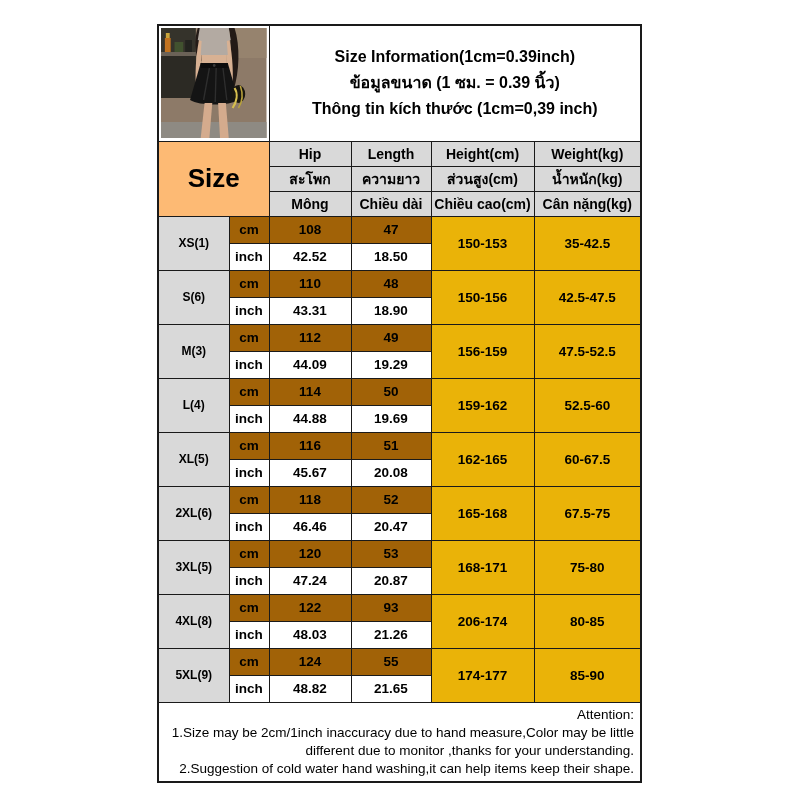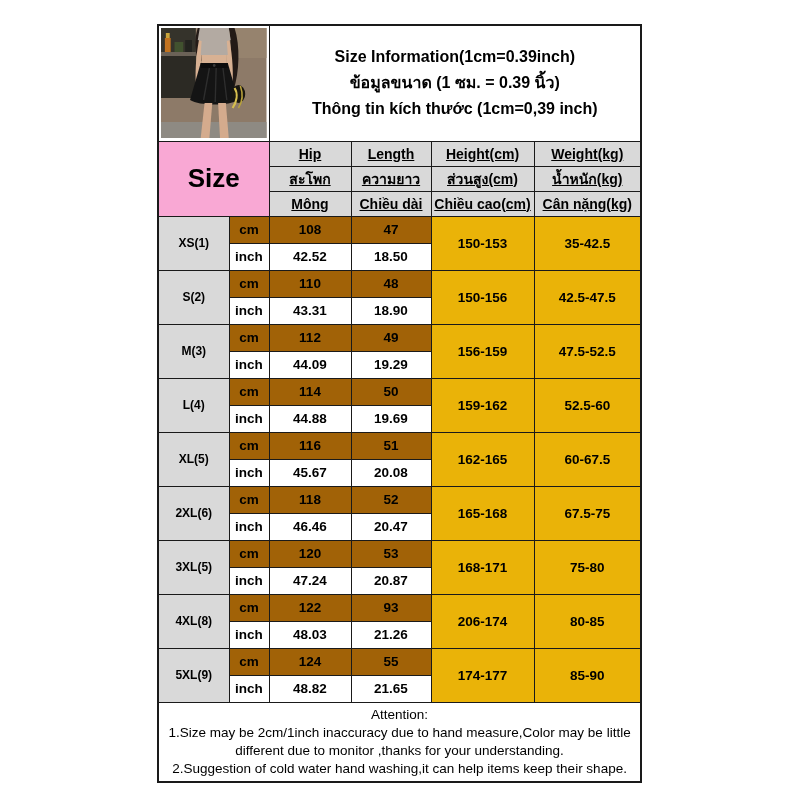--- a/index.html
+++ b/index.html
@@ -23,33 +23,33 @@
   
   col.c-size{width:71px;} col.c-unit{width:40px;}
   col.c-hip{width:82px;} col.c-len{width:80px;}
   col.c-hgt{width:103px;} col.c-wgt{width:107px;}
 
   .photo-cell{background:#fff;padding:2px;}
   .photo-cell svg{display:block;width:100%;height:110px;}
   .title-cell{background:#fff;}
   .title-cell div{font-size:16px;line-height:26px;font-weight:bold;}
 
-  .size-head{background:#f9a8d4;font-size:26px;font-weight:bold;}
-  .hdr-cell{background:#d9d9d9;font-size:14px;height:24px;text-decoration:underline;}
+  .size-head{background:#fdba74;font-size:26px;font-weight:bold;}
+  .hdr-cell{background:#d9d9d9;font-size:14px;height:24px;}
   .size-label{background:#d9d9d9;font-size:12px;}
   .g{background:#a16207;}          
   .w{background:#ffffff;}          
   .merged{background:#eab308;}
 
   tr.r-data{height:27px;}
   tr.r-hdr{height:24px;}
   tr.r-top{height:116px;padding-left:12px;}
 
   .attention-cell{
-    text-align:center;vertical-align:top;
+    text-align:right;vertical-align:top;
     font-weight:normal;font-size:13.5px;line-height:18px;
     padding:3px 6px;height:70px;background:#fff;
   }
 </style>
 </head>
 <body>
 
 <div class="page">
 <table class="size-table">
   <colgroup>
@@ -127,21 +127,21 @@
     <td rowspan="2" class="merged">150-153</td>
     <td rowspan="2" class="merged">35-42.5</td>
   </tr>
   <tr class="r-data">
     <td class="w">inch</td>
     <td class="w">42.52</td>
     <td class="w">18.50</td>
   </tr>
 
   <tr class="r-data">
-    <td rowspan="2" class="size-label">S(2)</td>
+    <td rowspan="2" class="size-label">S(6)</td>
     <td class="g">cm</td>
     <td class="g">110</td>
     <td class="g">48</td>
     <td rowspan="2" class="merged">150-156</td>
     <td rowspan="2" class="merged">42.5-47.5</td>
   </tr>
   <tr class="r-data">
     <td class="w">inch</td>
     <td class="w">43.31</td>
     <td class="w">18.90</td>

